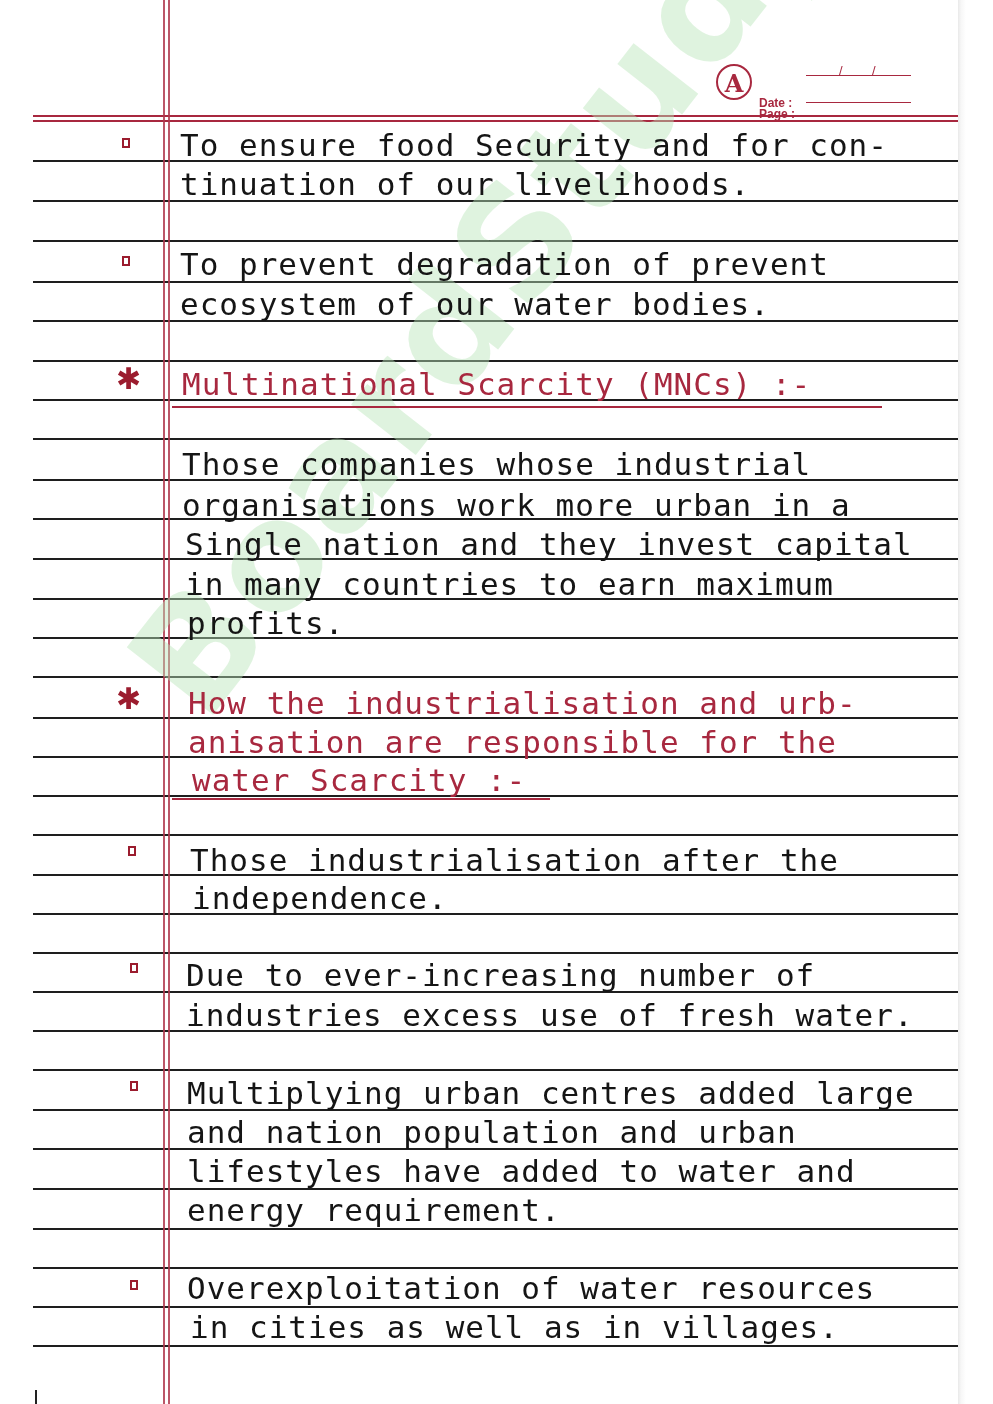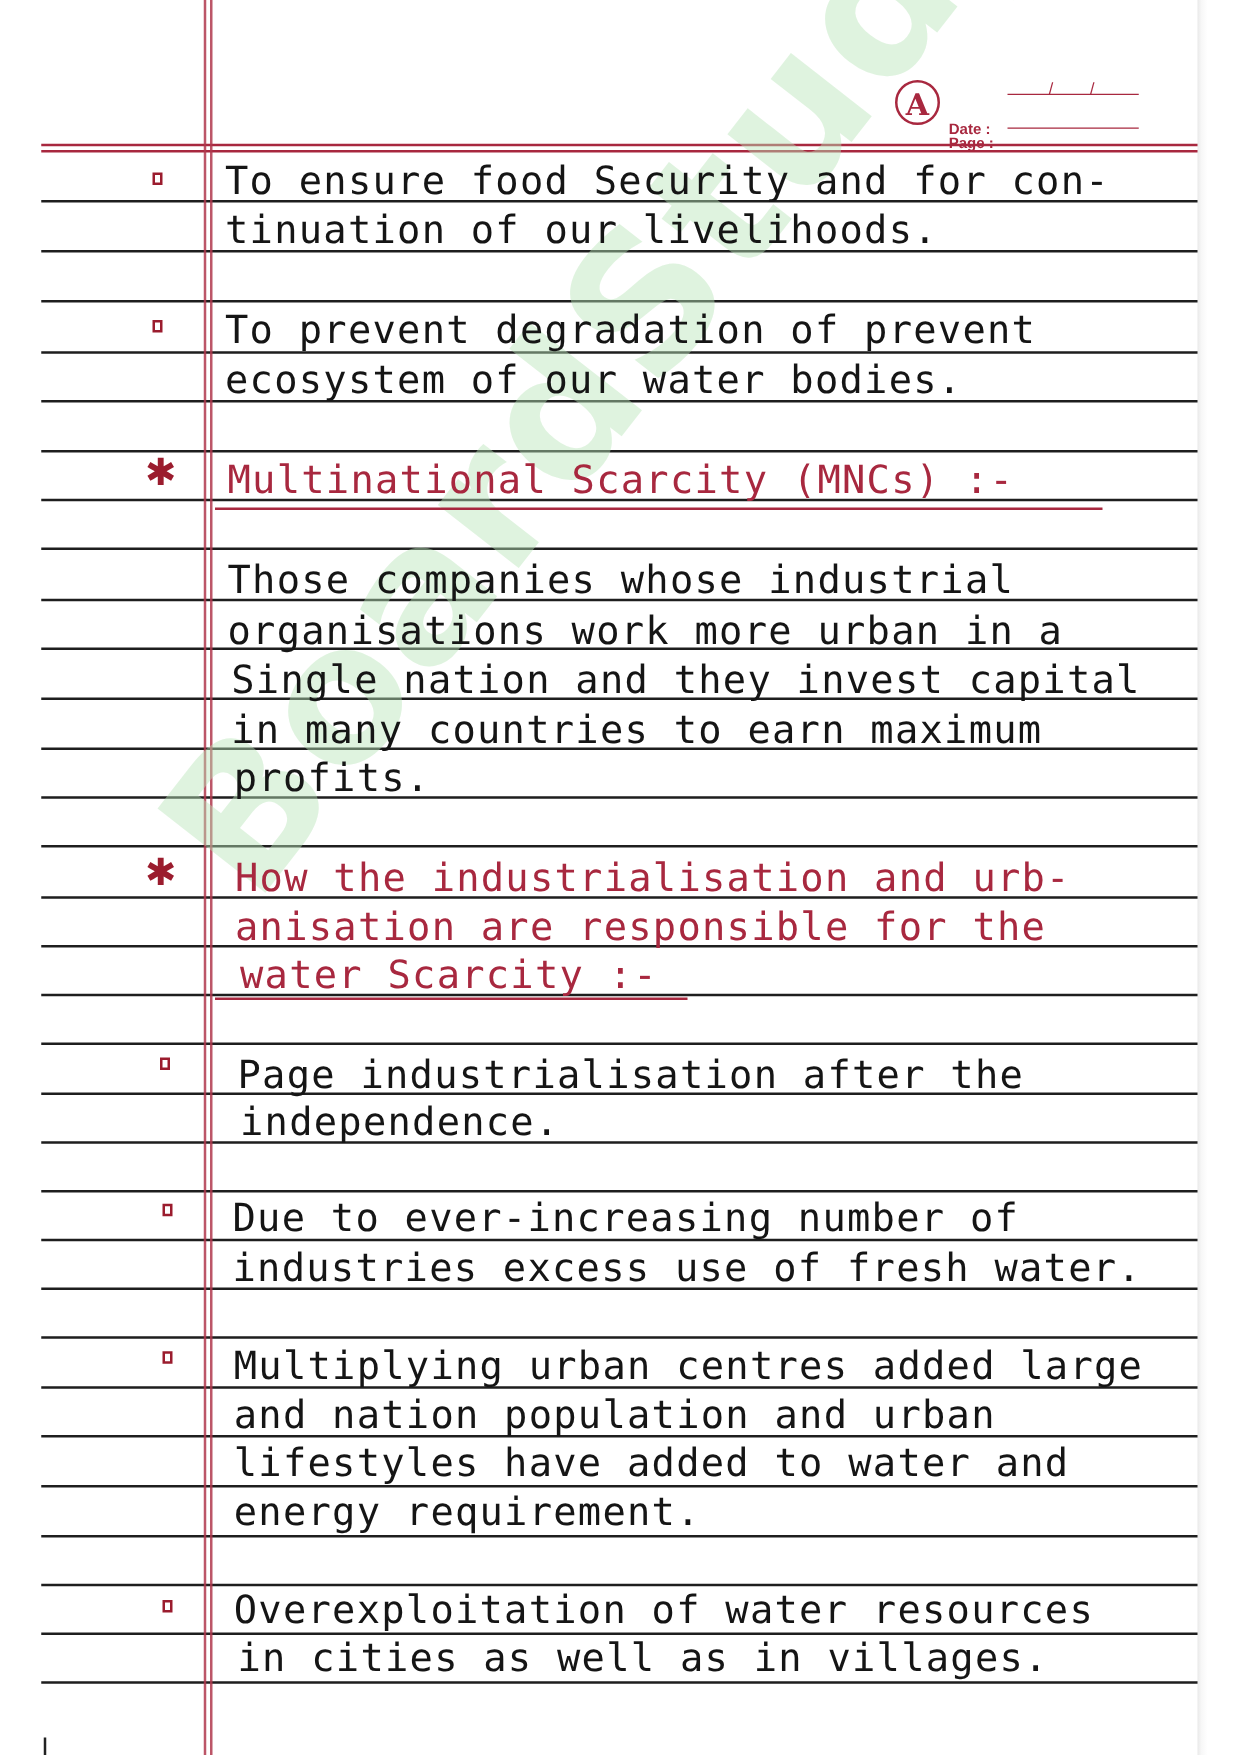--- a/index.html
+++ b/index.html
@@ -135,21 +135,21 @@
   <div class="line" style="left:185px;top:566px">in many countries to earn maximum</div>
   <div class="line" style="left:187px;top:605px">profits.</div>
 
   <div class="bullet star" style="left:116px;top:684px">✱</div>
   <div class="line red" style="left:188px;top:685px">How the industrialisation and urb-</div>
   <div class="line red" style="left:188px;top:724px">anisation are responsible for the</div>
   <div class="line red" style="left:192px;top:762px">water Scarcity :-</div>
   <div class="heading-underline" style="left:172px;top:798px;width:378px"></div>
 
   <div class="bullet square" style="left:128px;top:846px"></div>
-  <div class="line" style="left:190px;top:842px">Page industrialisation after the</div>
+  <div class="line" style="left:190px;top:842px">Those industrialisation after the</div>
   <div class="line" style="left:192px;top:880px">independence.</div>
 
   <div class="bullet square" style="left:130px;top:963px"></div>
   <div class="line" style="left:186px;top:957px">Due to ever-increasing number of</div>
   <div class="line" style="left:186px;top:997px">industries excess use of fresh water.</div>
 
   <div class="bullet square" style="left:130px;top:1081px"></div>
   <div class="line" style="left:187px;top:1075px">Multiplying urban centres added large</div>
   <div class="line" style="left:187px;top:1114px">and nation population and urban</div>
   <div class="line" style="left:187px;top:1153px">lifestyles have added to water and</div>

